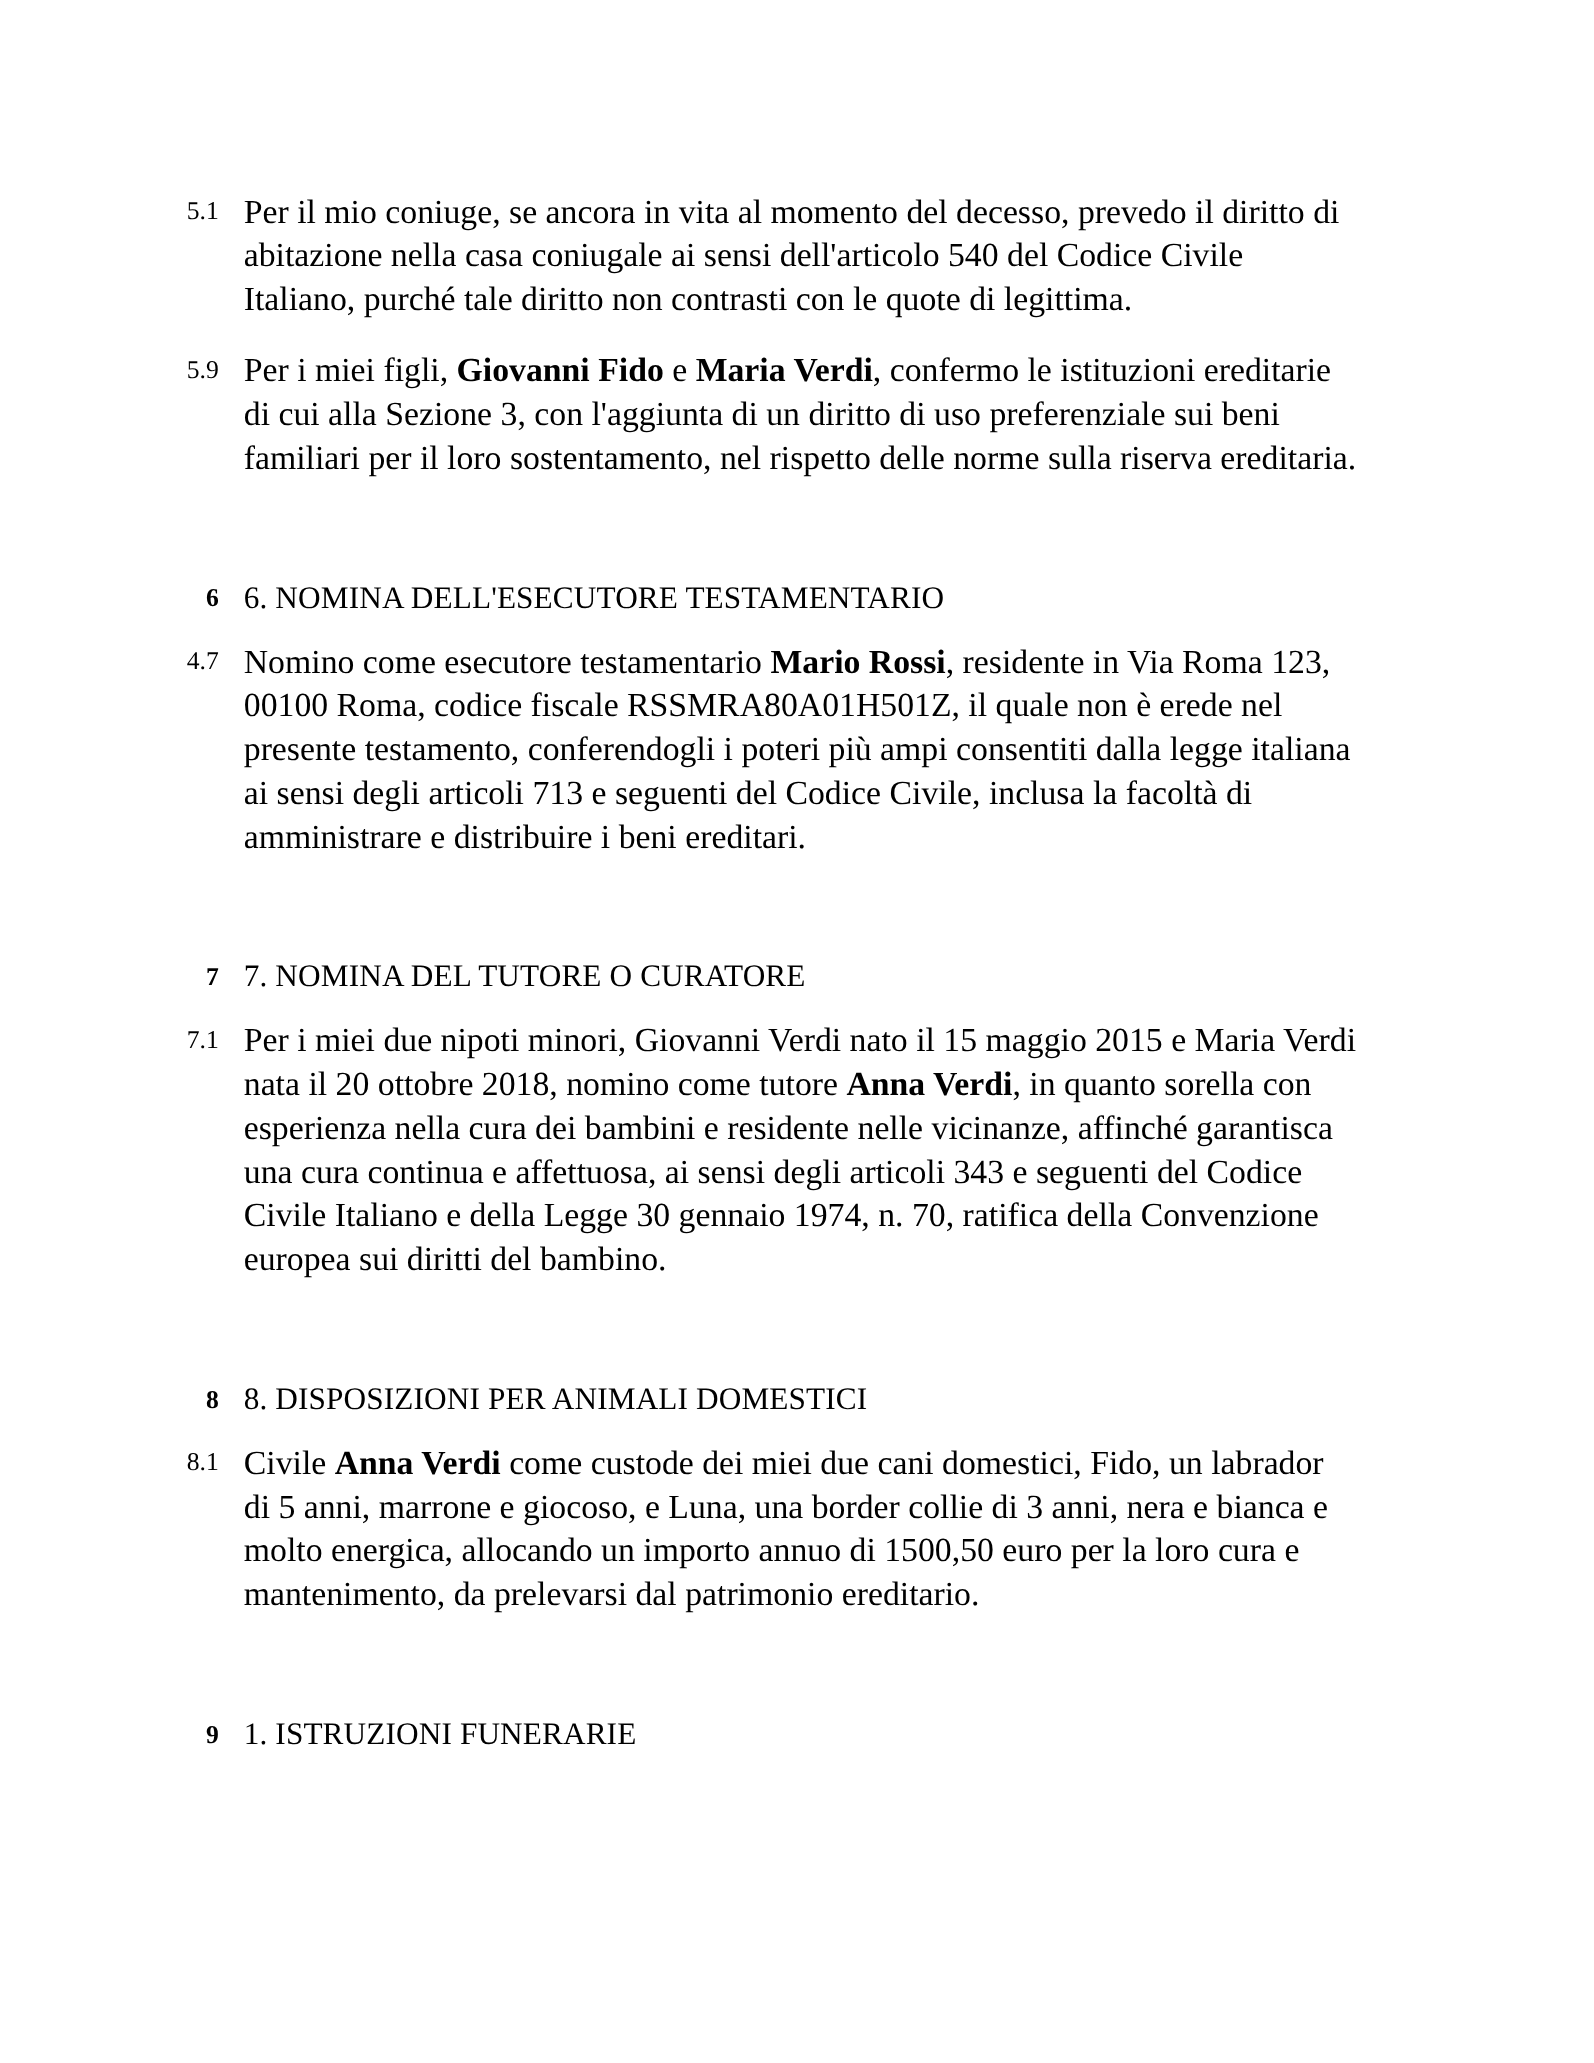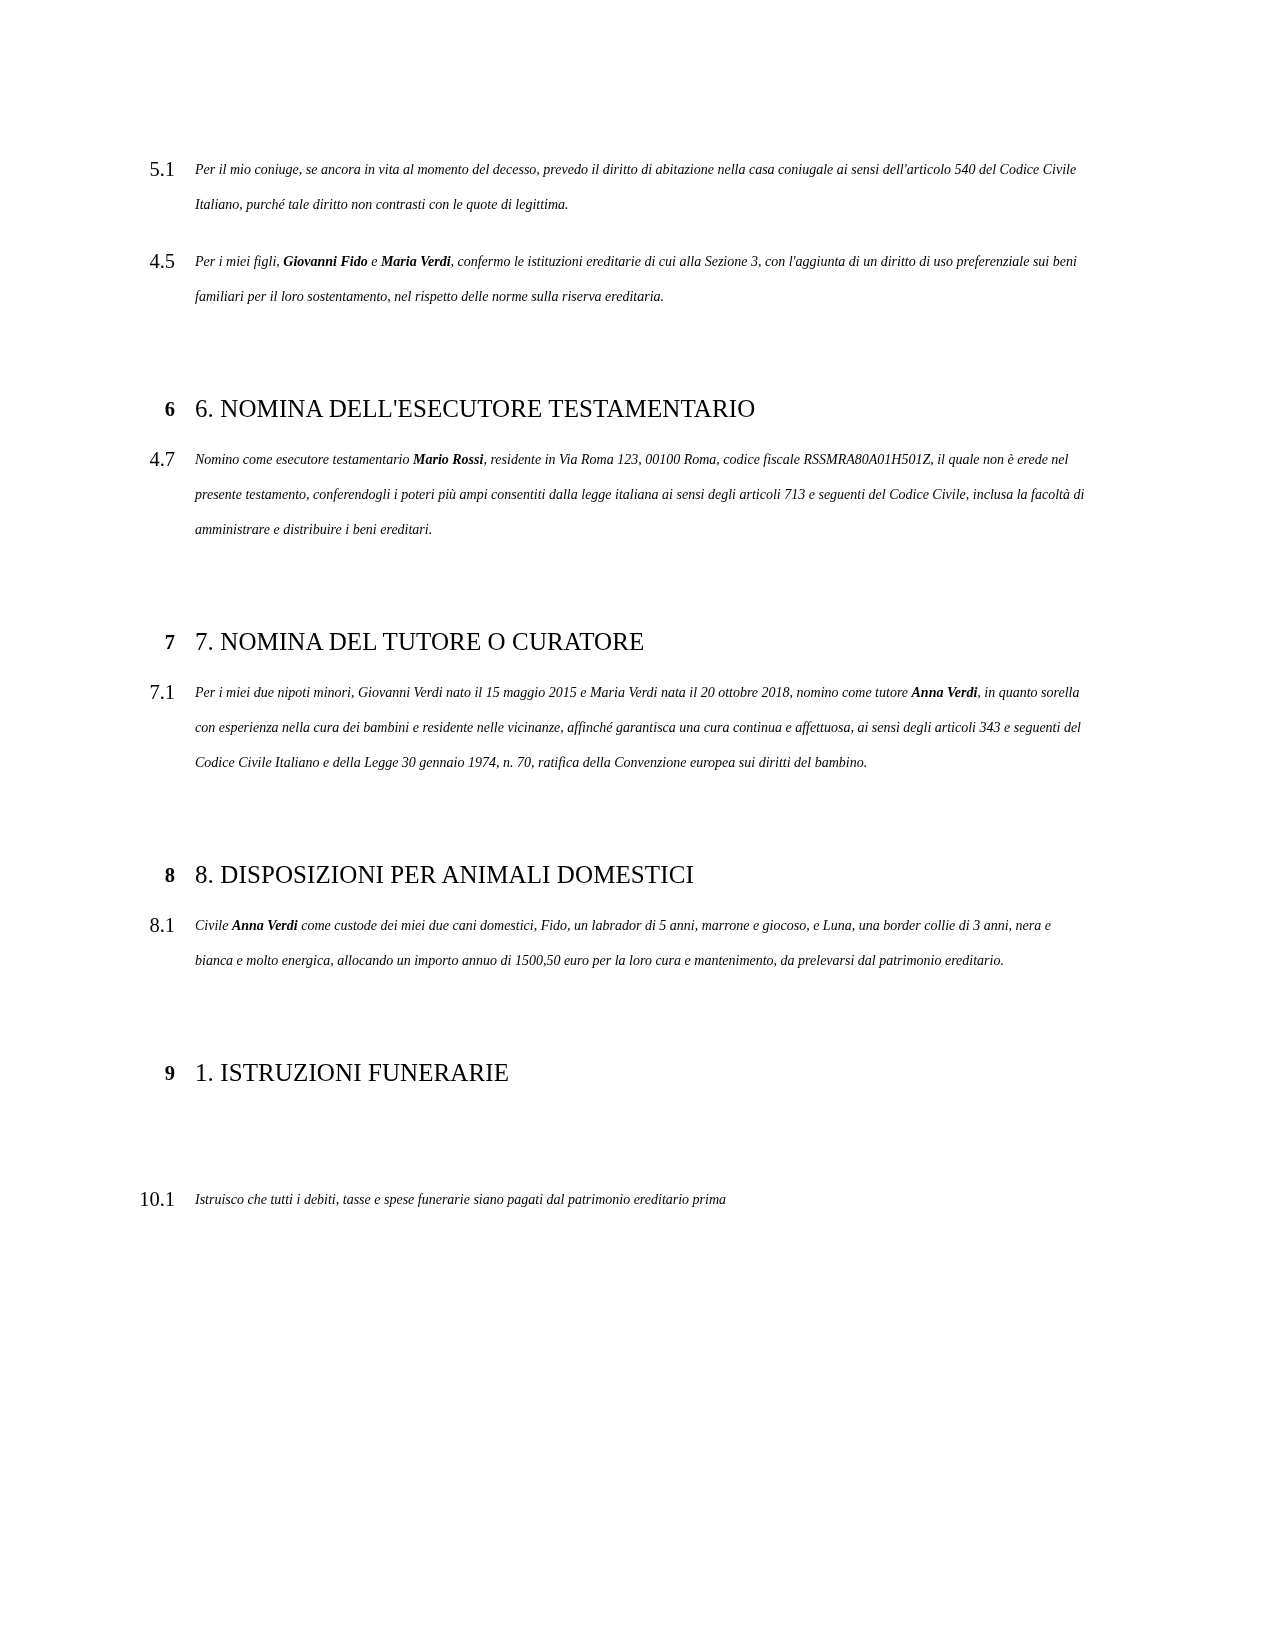--- a/index.html
+++ b/index.html
@@ -33,25 +33,24 @@
     flex: 0 0 62px;
     text-align: right;
     padding-right: 20px;
     box-sizing: border-box;
     font-size: 20.5px;
     line-height: 35px;
     white-space: nowrap;
   }
   .clause-body {
     flex: 1 1 auto;
-    font-size: 14px;
+    font-size: 27px;
     line-height: 35px;
     text-align: left;
     hyphens: none;
-    font-style: italic;
   }
   .clause-body b { font-weight: 700; }
 
   
   .section {
     display: flex;
     align-items: flex-start;
     margin: 0;
     padding: 0;
   }
@@ -81,21 +80,21 @@
 <body>
 
 <div class="page">
 
   <div class="clause">
     <div class="clause-num">5.1</div>
     <div class="clause-body">Per il mio coniuge, se ancora in vita al momento del decesso, prevedo il diritto di abitazione nella casa coniugale ai sensi dell'articolo 540 del Codice Civile Italiano, purché tale diritto non contrasti con le quote di legittima.</div>
   </div>
 
   <div class="clause">
-    <div class="clause-num">4.5</div>
+    <div class="clause-num">5.9</div>
     <div class="clause-body"><span>Per i miei figli, </span><b>Giovanni Fido</b><span> e </span><b>Maria Verdi</b><span>, confermo le istituzioni ereditarie di cui alla Sezione 3, con l'aggiunta di un diritto di uso preferenziale sui beni familiari per il loro sostentamento, nel rispetto delle norme sulla riserva ereditaria.</span></div>
   </div>
 
   <div class="gap-before-section"></div>
 
   <div class="section">
     <div class="section-num">6</div>
     <div class="section-title">6. NOMINA DELL'ESECUTORE TESTAMENTARIO</div>
   </div>
   <div class="gap-after-section"></div>
@@ -137,18 +136,14 @@
     <div class="section-num">9</div>
     <div class="section-title">1. ISTRUZIONI FUNERARIE</div>
   </div>
   <div class="gap-after-section"></div>
 
 
   <div class="gap-before-section"></div>
 
   <div class="gap-after-section"></div>
 
-  <div class="clause">
-    <div class="clause-num">10.1</div>
-    <div class="clause-body">Istruisco che tutti i debiti, tasse e spese funerarie siano pagati dal patrimonio ereditario prima</div>
-  </div>
 
 </div>
 
 </body></html>

